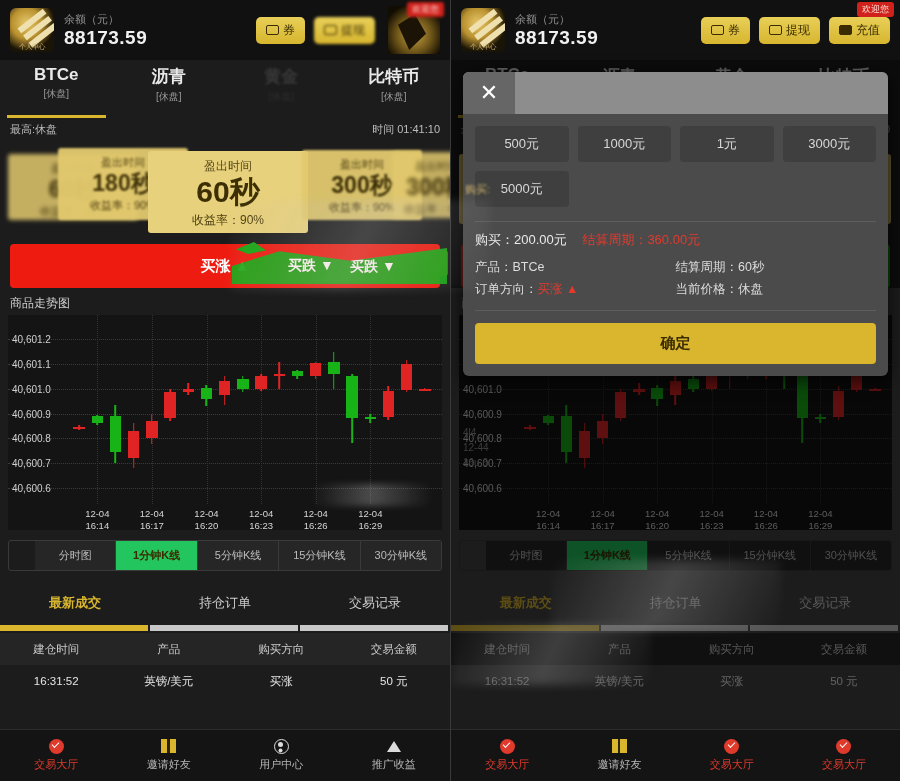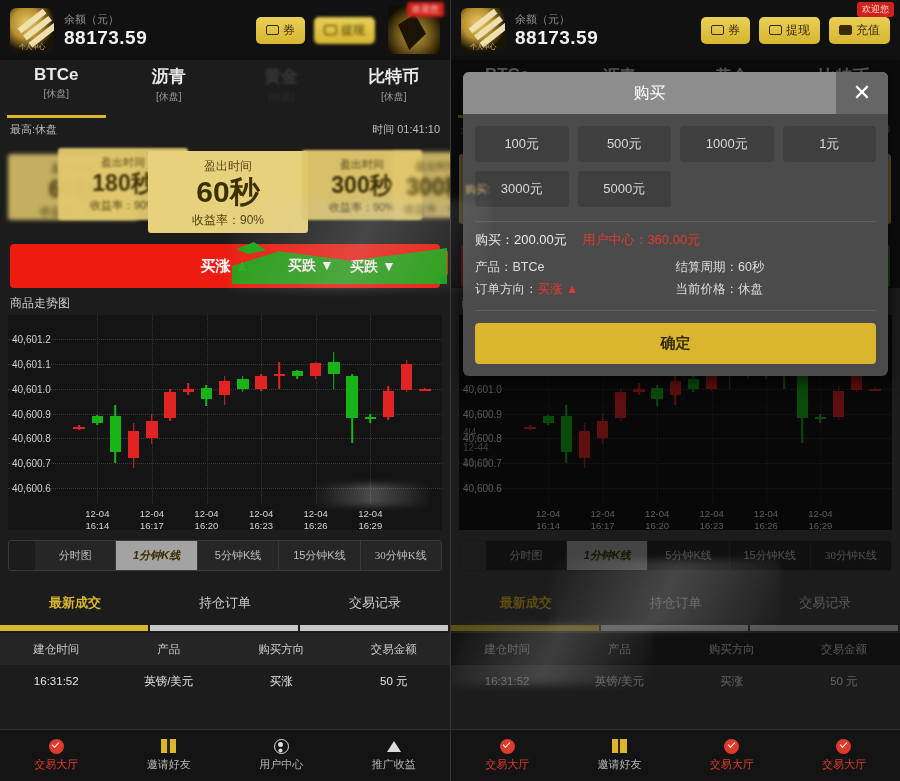--- a/index.html
+++ b/index.html
@@ -87,22 +87,22 @@
   .cndl.d .wick, .cndl.d .body { background:#e02323; }
   .chart-ghost{position:absolute;left:4px;top:110px;font-size:10px;color:#8d8d8d;filter:blur(.6px);line-height:1.5;}
   .chart-smudge{position:absolute;right:10px;bottom:24px;width:120px;height:22px;
       background:linear-gradient(90deg,rgba(255,255,255,0),rgba(190,190,190,.33),rgba(255,255,255,0));
       filter:blur(3px);}
 
   
   .periods { display:flex; gap:0; margin:10px 8px 0; border:1px solid #3a3a3a; border-radius:3px; overflow:hidden;padding-left:26px; }
   .pbtn { flex:1; text-align:center; font-size:11px; color:#bcbcbc; padding:7px 0; background:#262626;
           border-right:1px solid #3a3a3a; }
-  .pbtn:last-child { border-right:none;font-family:Liberation Serif, serif; }
-  .pbtn.active { background:#a3a3a3; color:#3a2c00; font-weight:bold;font-style:italic; }
+  .pbtn:last-child { border-right:none; }
+  .pbtn.active { background:#22c55e; color:#3a2c00; font-weight:bold; }
 
   
   .otabs { display:flex; margin-top:14px; height:40px; }
   .otab { flex:1; text-align:center; font-size:13px; color:#cdcdcd; padding-top:9px; position:relative; }
   .otab.active { color:#d9b62e; font-weight:bold; }
   .obar { display:flex; height:6px; }
   .obar span { flex:1; background:#c8c8c8; margin-right:2px; }
   .obar span.act { background:#d9b62e; }
 
   
@@ -662,37 +662,35 @@
         <div class="nitem active">
           <div class="ni">
             <span class="ico-circle"></span>
           </div>
           <div class="nl">交易大厅</div>
         </div>
       </div>
 
     <div class="modal">
       <div class="mhead">
-        <div class="mtitle">购买</div>
         <div class="mclose">✕</div>
       </div>
       <div class="amts" id="amtsR">
-          <div class="amt">100元</div>
           <div class="amt">500元</div>
           <div class="amt">1000元</div>
           <div class="amt">1元</div>
           <div class="amt">3000元</div>
           <div class="amt">5000元</div>
         </div>
       <div class="mghost">购买:</div>
       <div class="mdivline"></div>
       <div class="mbody">
         <div class="mline1">
           <span>购买：200.00元</span>
-          <span class="red">用户中心：360.00元</span>
+          <span class="red">结算周期：360.00元</span>
         </div>
         <div class="mgrid">
           <div>产品：BTCe</div>
           <div>结算周期：60秒</div>
           <div>
             <span>订单方向：</span><span class="red">买涨 ▲</span>
           </div>
           <div>当前价格：休盘</div>
         </div>
       </div>

